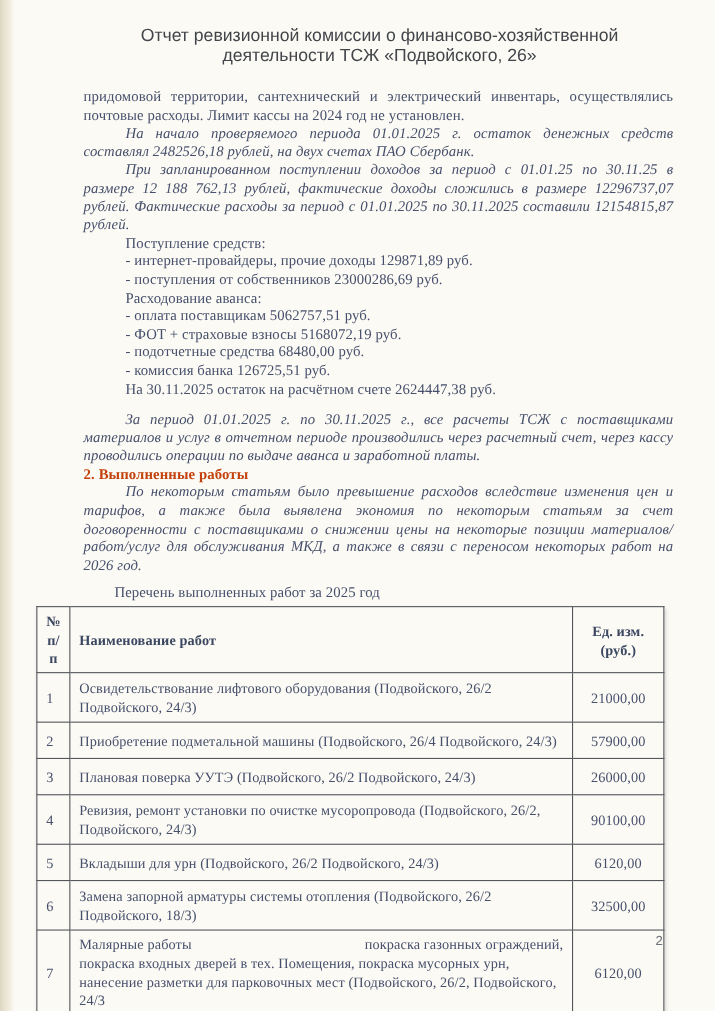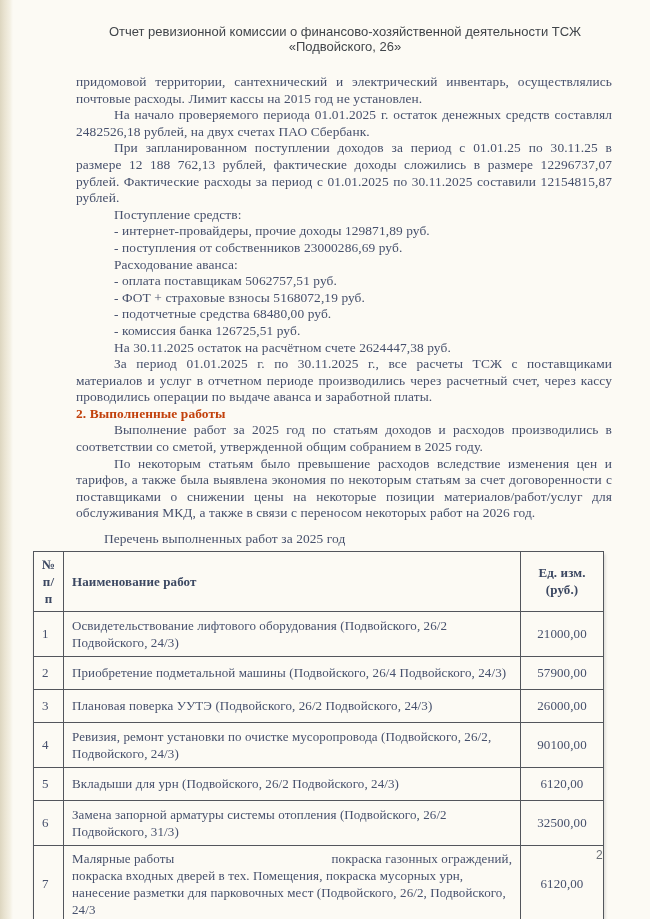--- a/index.html
+++ b/index.html
@@ -15,34 +15,34 @@
     position:absolute;left:0;top:0;bottom:0;width:13px;
     background:linear-gradient(90deg,#ddd6c0 0%,#e9e3d1 35%,#f3efe2 75%,#fcfaf4 100%);
   }
   .page{
     position:absolute;left:0;top:0;width:650px;height:919px;
   }
   .doc-header{
     margin:24px 40px 0 80px;
     text-align:center;
     font-family:"Liberation Sans","DejaVu Sans",sans-serif;
-    font-size:13px;
+    font-size:16px;
     color:#41454a;
   }
   .content{
     margin:20px 38px 0 76px; 
     font-size:13.4px;
     line-height:16.6px;
     letter-spacing:.1px;
   }
   p{margin:0;}
   .just{text-align:justify;}
-  .ind{text-indent:38px;}
+  .ind{text-indent:38px;font-style:italic;}
   .line{padding-left:38px;}
-  .gap-top{}
+  .gap-top{margin-top:11px;}
   .heading{font-weight:bold;color:#c2410c;}
   .table-title{margin-top:9px;margin-left:28px;}
   table.works{
     border-collapse:collapse;
     margin:3px 0 0 -43px;      
     width:570px;
     table-layout:fixed;
     font-size:13px;
     color:#46506c;
     border:1px solid #53565c;
@@ -76,38 +76,37 @@
 </style>
 </head>
 <body>
 
 <div class="page">
   <div class="scan-edge"></div>
 
   <div class="doc-header">Отчет ревизионной комиссии о финансово-хозяйственной деятельности ТСЖ «Подвойского, 26»</div>
 
   <div class="content">
-    <p class="just">придомовой территории, сантехнический и электрический инвентарь, осуществлялись почтовые расходы. Лимит кассы на 2015 год не установлен.</p>
+    <p class="just">придомовой территории, сантехнический и электрический инвентарь, осуществлялись почтовые расходы. Лимит кассы на 2024 год не установлен.</p>
     <p class="just ind">На начало проверяемого периода 01.01.2025 г. остаток денежных средств составлял 2482526,18 рублей, на двух счетах ПАО Сбербанк.</p>
     <p class="just ind">При запланированном поступлении доходов за период с 01.01.25 по 30.11.25 в размере 12 188 762,13 рублей, фактические доходы сложились в размере 12296737,07 рублей. Фактические расходы за период с 01.01.2025 по 30.11.2025 составили 12154815,87 рублей.</p>
 
     <div class="line">Поступление средств:</div>
     <div class="line">- интернет-провайдеры, прочие доходы 129871,89 руб.</div>
     <div class="line">- поступления от собственников 23000286,69 руб.</div>
     <div class="line">Расходование аванса:</div>
     <div class="line">- оплата поставщикам 5062757,51 руб.</div>
     <div class="line">- ФОТ + страховые взносы 5168072,19 руб.</div>
     <div class="line">- подотчетные средства 68480,00 руб.</div>
     <div class="line">- комиссия банка 126725,51 руб.</div>
     <div class="line">На 30.11.2025 остаток на расчётном счете 2624447,38 руб.</div>
 
     <p class="just ind gap-top">За период 01.01.2025 г. по 30.11.2025 г., все расчеты ТСЖ с поставщиками материалов и услуг в отчетном периоде производились через расчетный счет, через кассу проводились операции по выдаче аванса и заработной платы.</p>
 
     <div class="heading">2. Выполненные работы</div>
-    <p class="just ind">Выполнение работ за 2025 год по статьям доходов и расходов производились в соответствии со сметой, утвержденной общим собранием в 2025 году.</p>
     <p class="just ind">По некоторым статьям было превышение расходов вследствие изменения цен и тарифов, а также была выявлена экономия по некоторым статьям за счет договоренности с поставщиками о снижении цены на некоторые позиции материалов/работ/услуг для обслуживания МКД, а также в связи с переносом некоторых работ на 2026 год.</p>
 
     <div class="table-title">Перечень выполненных работ за 2025 год</div>
 
     <table class="works">
       <colgroup>
           <col class="c-num">
           <col class="c-name">
           <col class="c-unit">
         </colgroup>
@@ -143,21 +142,21 @@
         <td>Ревизия, ремонт установки по очистке мусоропровода (Подвойского, 26/2, Подвойского, 24/3)</td>
         <td class="c-val">90100,00</td>
       </tr>
       <tr class="r-short">
         <td class="c-num">5</td>
         <td>Вкладыши для урн (Подвойского, 26/2 Подвойского, 24/3)</td>
         <td class="c-val">6120,00</td>
       </tr>
       <tr class="r-tall">
         <td class="c-num">6</td>
-        <td>Замена запорной арматуры системы отопления (Подвойского, 26/2 Подвойского, 31/3)</td>
+        <td>Замена запорной арматуры системы отопления (Подвойского, 26/2 Подвойского, 18/3)</td>
         <td class="c-val">32500,00</td>
       </tr>
       <tr class="r-xtall">
         <td class="c-num">7</td>
         <td>
           <div class="split-line">
             <span>Малярные работы</span>
             <span>покраска газонных ограждений,</span>
           </div>
           <div>покраска входных дверей в тех. Помещения, покраска мусорных урн, нанесение разметки для парковочных мест (Подвойского, 26/2, Подвойского, 24/3</div>

